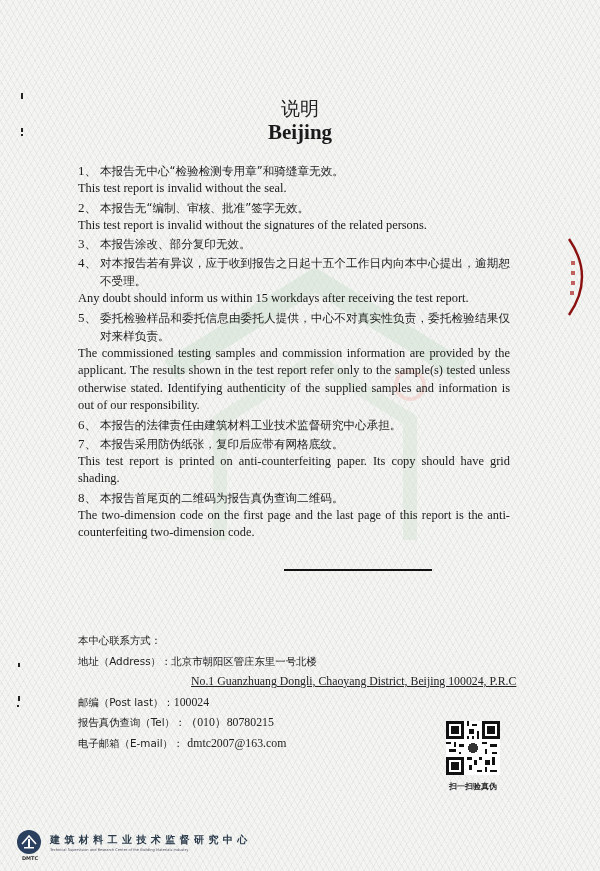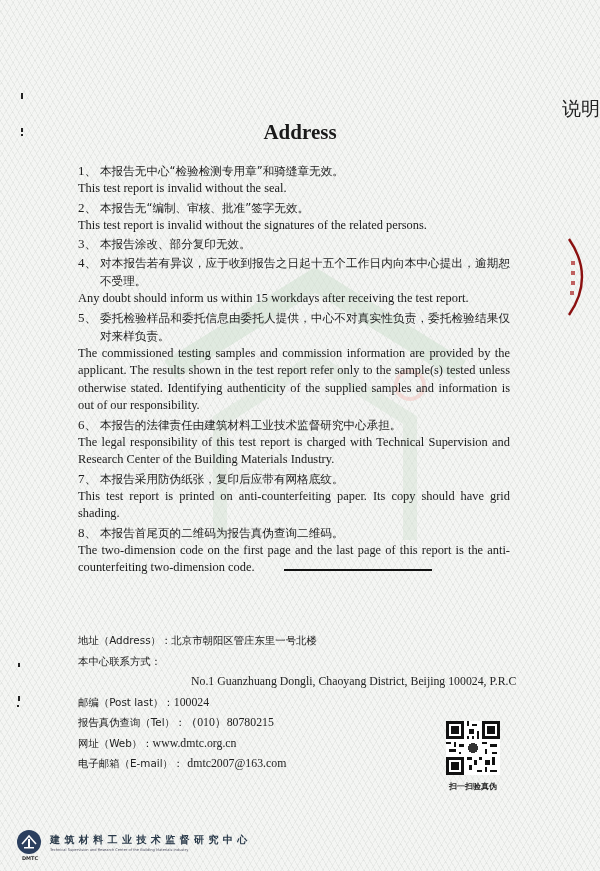--- a/index.html
+++ b/index.html
@@ -10,21 +10,21 @@
       repeating-linear-gradient(60deg, rgba(180,185,180,0.18) 0px, rgba(180,185,180,0.18) 1px, transparent 1px, transparent 5px),
       repeating-linear-gradient(-60deg, rgba(180,185,180,0.14) 0px, rgba(180,185,180,0.14) 1px, transparent 1px, transparent 6px);
     font-family: "Liberation Serif", "DejaVu Serif", serif;
     color: #1a1a1a;
   }
   .watermark {
     position: absolute; left: 150px; top: 250px; width: 330px; height: 300px;
     pointer-events: none;
   }
   .title-cn {
-    position: absolute; top: 96px; left: 0; width: 600px; text-align: right;
+    position: absolute; top: 96px; left: 0; width: 600px; text-align: center;
     font-size: 19px; font-family: "DejaVu Sans", sans-serif; font-weight: normal; color: #222;
   }
   .title-en {
     position: absolute; top: 120px; left: 0; width: 600px; text-align: center;
     font-size: 21px; font-weight: bold;
   }
   .notices { position: absolute; top: 162px; left: 78px; width: 432px; }
   .notice { margin-bottom: 1px; }
   .cn-line {
     display: flex; font-family: "DejaVu Sans", sans-serif; font-size: 11.6px;
@@ -38,21 +38,21 @@
   }
   .divider {
     position: absolute; top: 569px; left: 284px; width: 148px; height: 2px; background: #111;
   }
   .contact {
     position: absolute; top: 630px; left: 78px; font-family: "DejaVu Sans", sans-serif;
     font-size: 10.4px; color: #222;
   }
   .c-row { height: 20.5px; line-height: 20.5px; white-space: nowrap; }
   .c-row .en { font-family: "Liberation Serif", serif; font-size: 11.8px; }
-  .c-indent { padding-left: 113px; }
+  .c-indent { padding-left: 113px; text-decoration: underline; }
   .qr { position: absolute; left: 446px; top: 721px; width: 54px; height: 54px; }
   .qr-caption {
     position: absolute; left: 440px; top: 781px; width: 66px; text-align: center;
     font-family: Liberation Mono, monospace; font-size: 8px; font-weight: bold; color: #222;
   }
   .stamp { position: absolute; left: 565px; top: 237px; width: 30px; height: 80px; }
   .footer { position: absolute; left: 14px; top: 829px; width: 300px; height: 34px; }
   .footer-logo { position: absolute; left: 2px; top: 0; width: 26px; height: 26px; }
   .footer-abbr {
     position: absolute; left: 2px; top: 26px; width: 28px; font-size: 5px; text-align: center;
@@ -78,21 +78,21 @@
 </svg>
 
 <div class="mark" style="left:21px;top:93px;width:2px;height:6px;"></div>
 <div class="mark" style="left:21px;top:128px;width:2px;height:4px;"></div>
 <div class="mark" style="left:21px;top:134px;width:2px;height:2px;"></div>
 <div class="mark" style="left:18px;top:663px;width:2px;height:4px;"></div>
 <div class="mark" style="left:18px;top:696px;width:2px;height:5px;"></div>
 <div class="mark" style="left:17px;top:705px;width:2px;height:2px;"></div>
 
 <h1 class="title-cn" style="margin:0;">说明</h1>
-<h2 class="title-en" style="margin:0;">Address</h2>
+<h2 class="title-en" style="margin:0;">Beijing</h2>
 
 <div class="notices">
   <div class="notice">
     <div class="cn-line">
         <span class="num">1、</span>
         <span class="cn-text">本报告无中心“检验检测专用章”和骑缝章无效。</span>
       </div>
     <div class="en-text">This test report is invalid without the seal.</div>
   </div>
   <div class="notice">
@@ -120,56 +120,52 @@
         <span class="num">5、</span>
         <span class="cn-text">委托检验样品和委托信息由委托人提供，中心不对真实性负责，委托检验结果仅对来样负责。</span>
       </div>
     <div class="en-text">The commissioned testing samples and commission information are provided by the applicant. The results shown in the test report refer only to the sample(s) tested unless otherwise stated. Identifying authenticity of the supplied samples and information is out of our responsibility.</div>
   </div>
   <div class="notice">
     <div class="cn-line">
         <span class="num">6、</span>
         <span class="cn-text">本报告的法律责任由建筑材料工业技术监督研究中心承担。</span>
       </div>
-    <div class="en-text">The legal responsibility of this test report is charged with Technical Supervision and Research Center of the Building Materials Industry.</div>
   </div>
   <div class="notice">
     <div class="cn-line">
         <span class="num">7、</span>
         <span class="cn-text">本报告采用防伪纸张，复印后应带有网格底纹。</span>
       </div>
     <div class="en-text">This test report is printed on anti-counterfeiting paper. Its copy should have grid shading.</div>
   </div>
   <div class="notice">
     <div class="cn-line">
         <span class="num">8、</span>
         <span class="cn-text">本报告首尾页的二维码为报告真伪查询二维码。</span>
       </div>
     <div class="en-text">The two-dimension code on the first page and the last page of this report is the anti-counterfeiting two-dimension code.</div>
   </div>
 </div>
 
 <div class="divider"></div>
 
 <div class="contact">
+  <div class="c-row">本中心联系方式：</div>
   <div class="c-row">
     <span>地址（Address）：</span><span>北京市朝阳区管庄东里一号北楼</span>
   </div>
-  <div class="c-row">本中心联系方式：</div>
   <div class="c-row c-indent">
     <span class="en">No.1 Guanzhuang Dongli, Chaoyang District, Beijing 100024, P.R.C</span>
   </div>
   <div class="c-row">
     <span>邮编（Post last）：</span><span class="en">100024</span>
   </div>
   <div class="c-row">
     <span>报告真伪查询（Tel）：</span><span class="en">（010）80780215</span>
-  </div>
-  <div class="c-row">
-    <span>网址（Web）：</span><span class="en">www.dmtc.org.cn</span>
   </div>
   <div class="c-row">
     <span>电子邮箱（E-mail）：</span><span class="en" style="padding-left:4px;">dmtc2007@163.com</span>
   </div>
 </div>
 
 <svg class="qr" viewBox="0 0 21 21" shape-rendering="crispEdges">
   <rect width="21" height="21" fill="#fff"></rect>
   <g fill="#111">
     <rect x="0" y="0" width="7" height="7"></rect>

